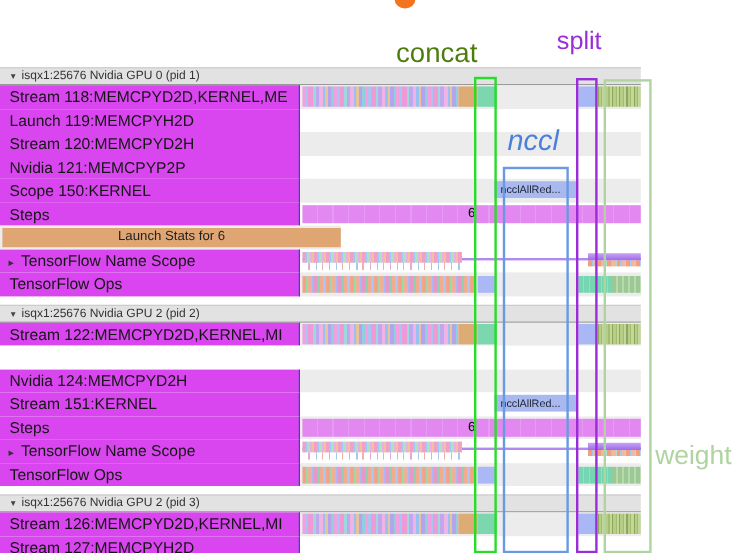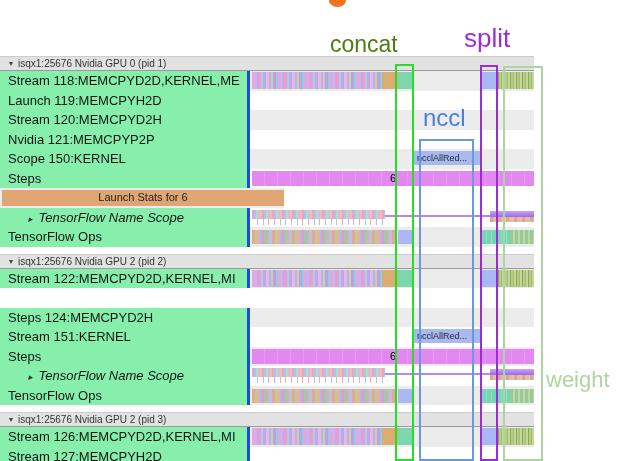--- a/index.html
+++ b/index.html
@@ -2,40 +2,40 @@
 <html><head>
 <meta charset="utf-8">
 <style>
   html,body{margin:0;padding:0;background:#fff;}
   .page{position:relative;width:622px;height:461px;overflow:hidden;background:#fff;
         font-family:"Liberation Sans",sans-serif;}
 
   
   .anno-label{position:absolute;font-weight:400;z-index:8;white-space:pre;}
   .lbl-concat{left:330px;top:31px;font-size:23px;}
-  .lbl-split{left:464px;top:23px;font-size:26px;}
-  .lbl-nccl{left:423px;top:104px;font-size:24px;z-index:8;}
+  .lbl-split{left:464px;top:23px;font-size:21px;}
+  .lbl-nccl{left:423px;top:104px;font-size:24px;z-index:8;font-style:italic;}
   .lbl-wu{left:546px;top:302px;font-size:22px;line-height:31px;}
   .orange-blob{position:absolute;left:329px;top:-6px;width:17px;height:13px;
                border-radius:50%;z-index:8;}
 
   
   .chart{position:absolute;left:0;top:56px;width:622px;}
   .section-header{position:relative;height:15px;width:534px;background:#e2e2e2;
       border-top:1px solid #cccccc;border-bottom:1px solid #9a9a9a;box-sizing:border-box;
       display:flex;align-items:center;padding-left:9px;font-size:10px;color:#333;}
   .section-header .tri{font-size:8px;margin-right:5px;color:#444;}
   .gap{height:7px;background:#fff;}
 
   .row{position:relative;height:19.5px;display:flex;}
-  .row-label{width:250px;min-width:250px;background:#86efac;border-right:3px solid #1d4ed8;
+  .row-label{width:250px;min-width:250px;background:#d946ef;border-right:1px solid #1d4ed8;
       box-sizing:border-box;font-size:13px;color:#151515;line-height:19.5px;padding-left:8px;
       white-space:nowrap;overflow:hidden;}
   .row-label .tri{font-size:9px;margin-right:6px;color:#333;}
-  .row-label.indent{padding-left:28px;font-style:italic;}
+  .row-label.indent{padding-left:7px;}
   .track{position:relative;width:284px;height:100%;background:#fff;}
   .row-even .track{background:#ececec;}
 
   .seg{position:absolute;top:1px;height:17px;}
   .sm-dense{left:2px;width:130px;background:repeating-linear-gradient(90deg,
      #f2a0e0 0 3px,#a8c4f0 3px 5px,#ee9ad8 5px 9px,#9fd8d8 9px 11px,#c0a8f0 11px 14px,
      #f0b4e4 14px 17px,#98c0f0 17px 19px,#e8c49c 19px 21px,#b4a4ee 21px 24px,#8fd0dc 24px 26px);}
   .sm-tan{left:132px;width:16px;background:#ddab74;}
   .sm-foam{left:148px;width:16px;background:#7cd6ae;}
   .sm-peri{left:232px;width:15px;background:#a9b7f4;}
@@ -173,21 +173,21 @@
           <div class="seg sm-tan"></div>
           <div class="seg sm-foam"></div>
           <div class="seg sm-peri"></div>
           <div class="seg sm-olive"></div>
         </div>
       </div>
       <div class="row row-odd">
         <div class="track"></div>
       </div>
       <div class="row row-even">
-        <div class="row-label">Steps 124:MEMCPYD2H</div>
+        <div class="row-label">Nvidia 124:MEMCPYD2H</div>
         <div class="track"></div>
       </div>
       <div class="row row-odd">
         <div class="row-label">Stream 151:KERNEL</div>
         <div class="track">
           <div class="nccl-bar">ncclAllRed...</div>
         </div>
       </div>
       <div class="row row-even">
         <div class="row-label">Steps</div>

